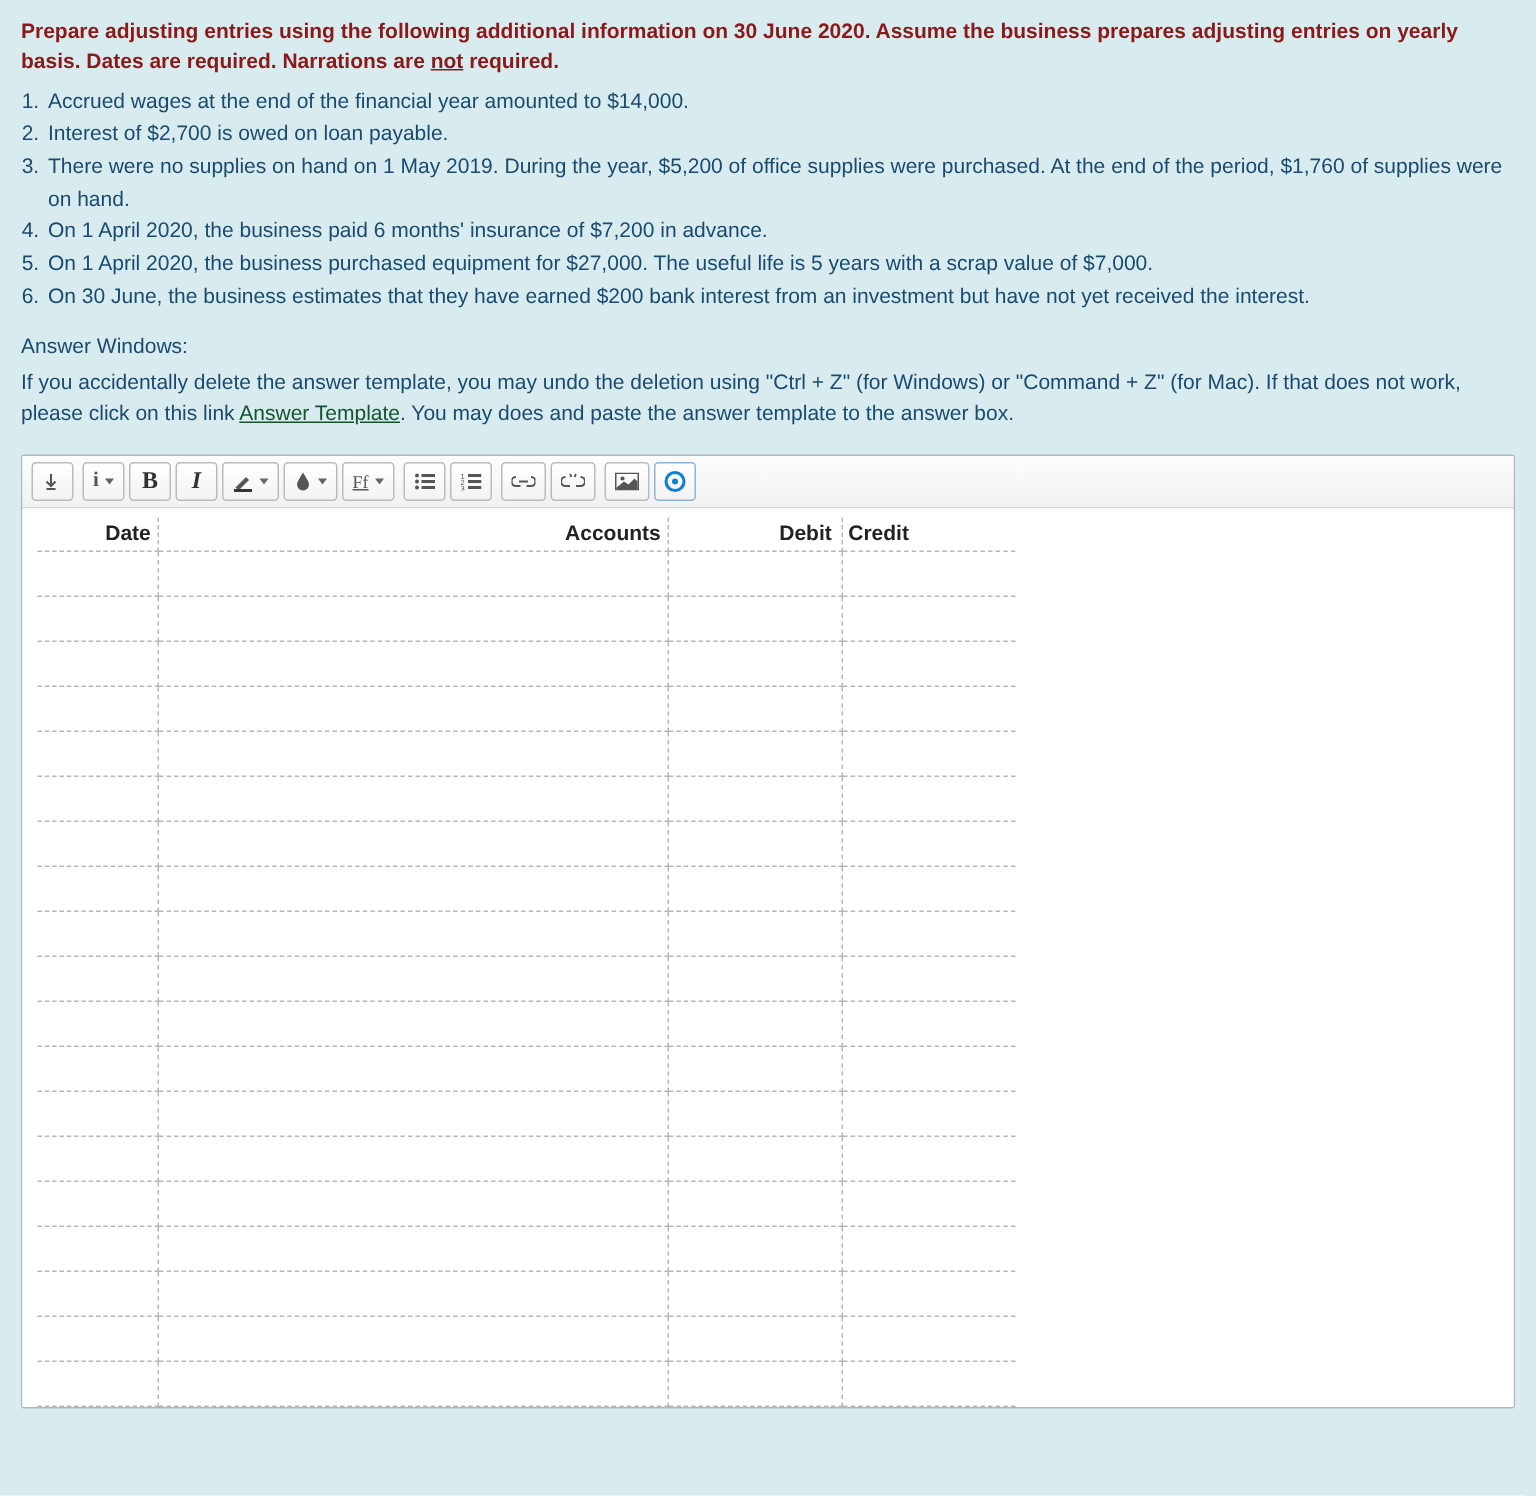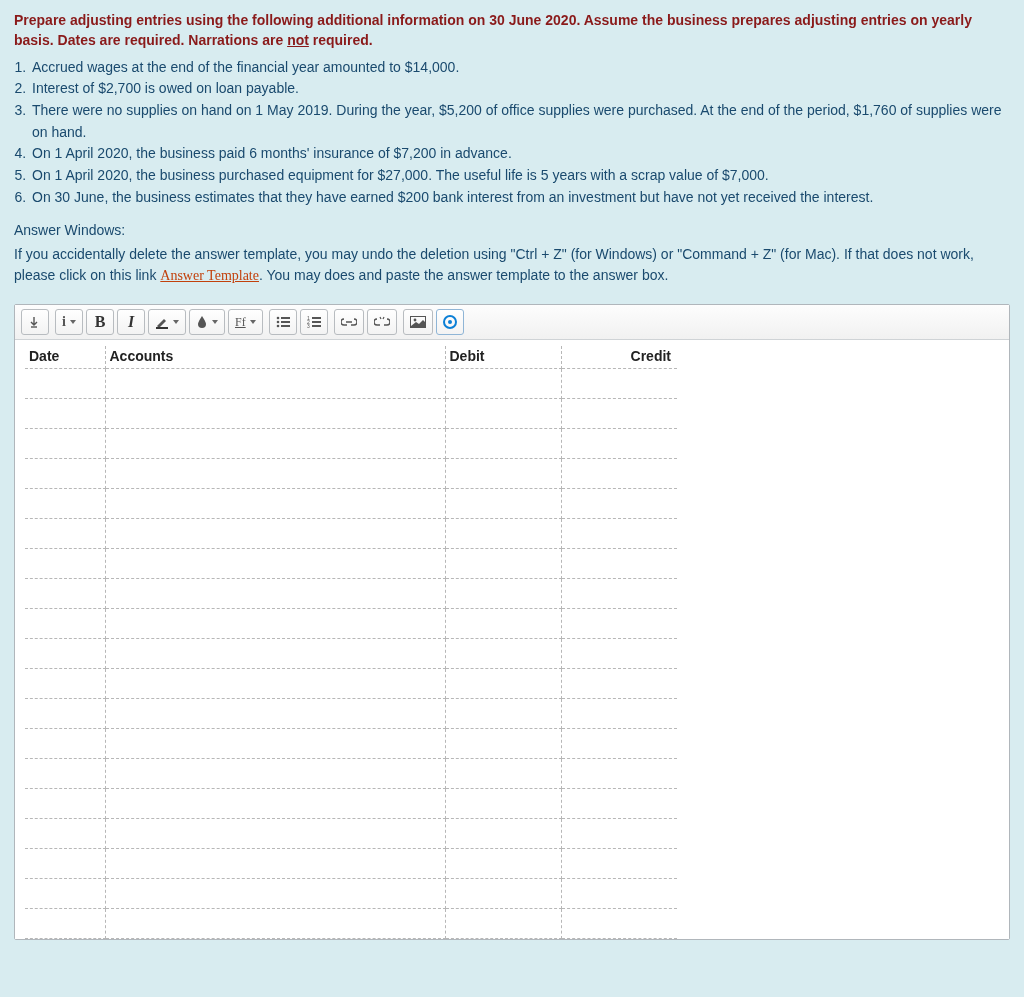--- a/index.html
+++ b/index.html
@@ -31,24 +31,23 @@
   .answer-template-label {
     color:#1a4a6e;
     margin-bottom:6px;
   }
   .template-help {
     color:#1a4a6e;
     line-height:1.45;
     margin-bottom:18px;
   }
   .template-help a.link {
-    color:#c2410c;
+    color:#14532d;
     text-decoration: underline;
     cursor:pointer;
-    font-family:Liberation Serif, serif;
   }
   .editor-wrap {
     background:#fff;
     border:1px solid #b0b6bb;
     border-radius:2px;
   }
   .toolbar {
     background:linear-gradient(#fdfdfd,#f1f1f1);
     border-bottom:1px solid #cfd3d6;
     padding:4px 6px;
@@ -90,29 +89,29 @@
   .editor-body {
     padding:6px 10px 0 10px;
     background:#fff;
   }
   table.answer {
     border-collapse:collapse;
     width:652px;
     table-layout:fixed;
   }
   table.answer th {
-    text-align:left;
+    text-align:right;
     font-weight:bold;
     color:#222;
     font-size:14px;
     padding:2px 4px 4px 4px;
     border-bottom:1px dashed #b7b7b7;
     border-right:1px dashed #b7b7b7;
   }
-  table.answer th:last-child { border-right:none; text-align:right; padding-right:6px;}
+  table.answer th:last-child { border-right:none; text-align:left; padding-right:6px;}
   table.answer th.debit-h { padding-right:6px;}
   table.answer td {
     border-bottom:1px dashed #b7b7b7;
     border-right:1px dashed #b7b7b7;
     height:30px;
     padding:0 4px;
   }
   table.answer td:last-child { border-right:none; }
   table.answer col.c-date   { width:80px; }
   table.answer col.c-acct   { width:340px; }

